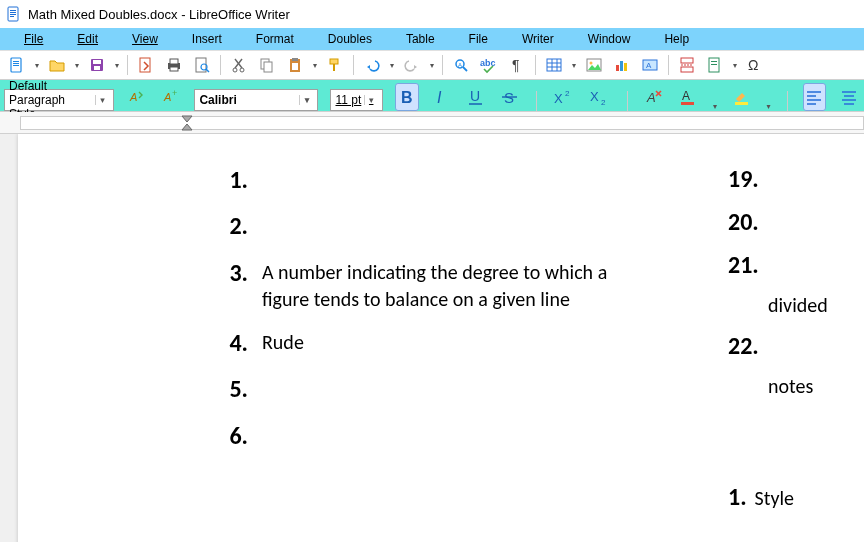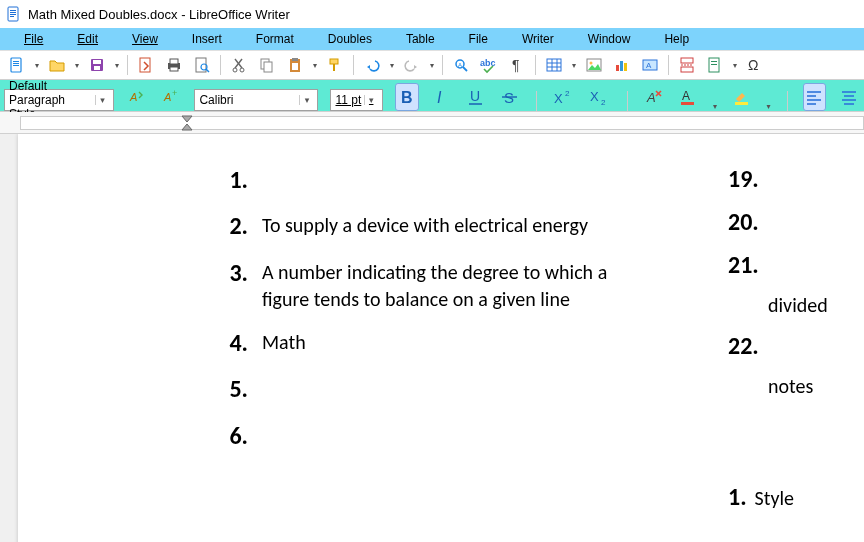--- a/index.html
+++ b/index.html
@@ -84,21 +84,21 @@
   padding: 0 4px;
   font-size: 12px;
 }
 .combo .combo-text { flex: 1; }
 .combo .combo-arrow {
   width: 14px; text-align: center;
   border-left: 1px solid #ccc;
   font-size: 9px; color: #555;
 }
 .style-combo { width: 145px; }
-.font-combo { width: 164px; }
+.font-combo { width: 164px; font-weight: bold; }
 .size-combo { width: 67px; text-decoration: underline; }
 .fmt-btn {
   width: 30px; height: 28px;
   display: inline-flex; align-items: center; justify-content: center;
   border-radius: 3px;
 }
 .fmt-btn.active { background: #cfe2ff; border: 1px solid #7aa7e0; }
 .ruler {
   height: 22px;
   background: #f7f7f7;
@@ -477,29 +477,28 @@
 
 <div class="page-area">
   <div class="page">
     <div class="doc-body">
       <div class="col-left">
         <div class="list-item">
           <span class="list-num">1.</span>
         </div>
         <div class="list-item">
           <span class="list-num">2.</span>
-          <span class="list-text">To supply a device with electrical energy</span>
         </div>
         <div class="list-item">
           <span class="list-num">3.</span>
           <span class="list-text">A number indicating the degree to which a figure tends to balance on a given line</span>
         </div>
         <div class="list-item">
           <span class="list-num">4.</span>
-          <span class="list-text">Math</span>
+          <span class="list-text">Rude</span>
         </div>
         <div class="list-item">
           <span class="list-num">5.</span>
         </div>
         <div class="list-item">
           <span class="list-num">6.</span>
         </div>
       </div>
       <div class="col-right">
         <div class="right-num">19.</div>

